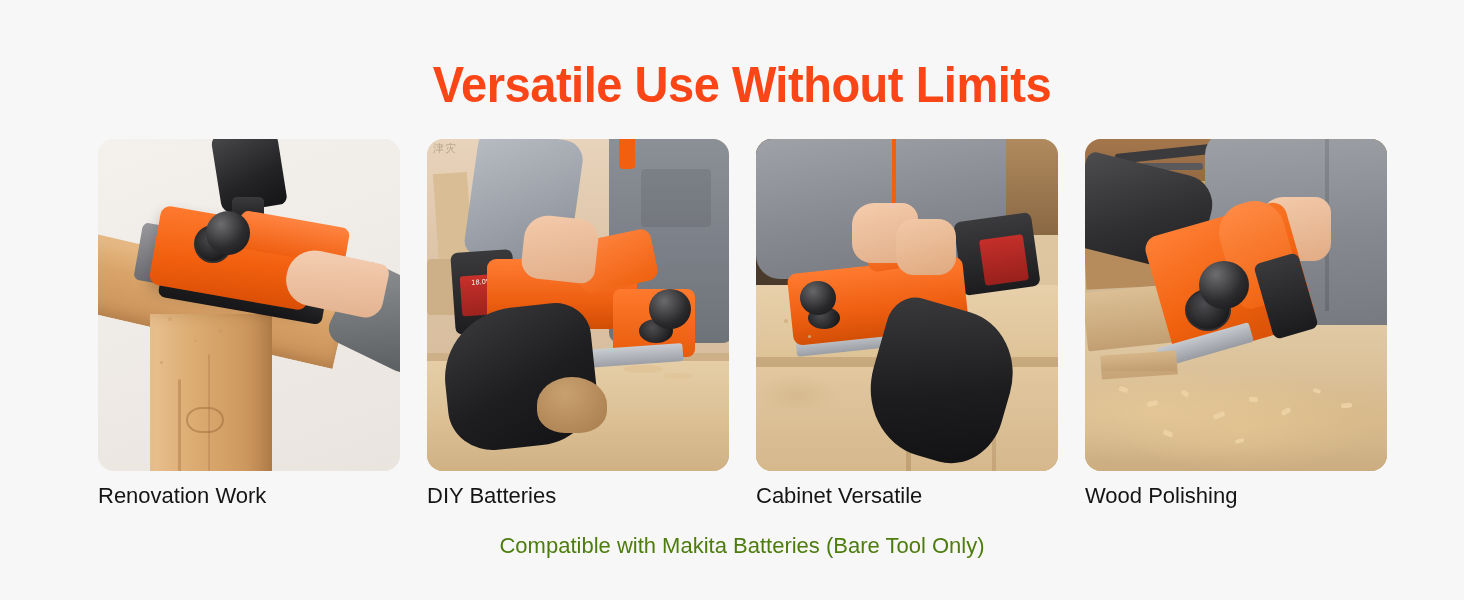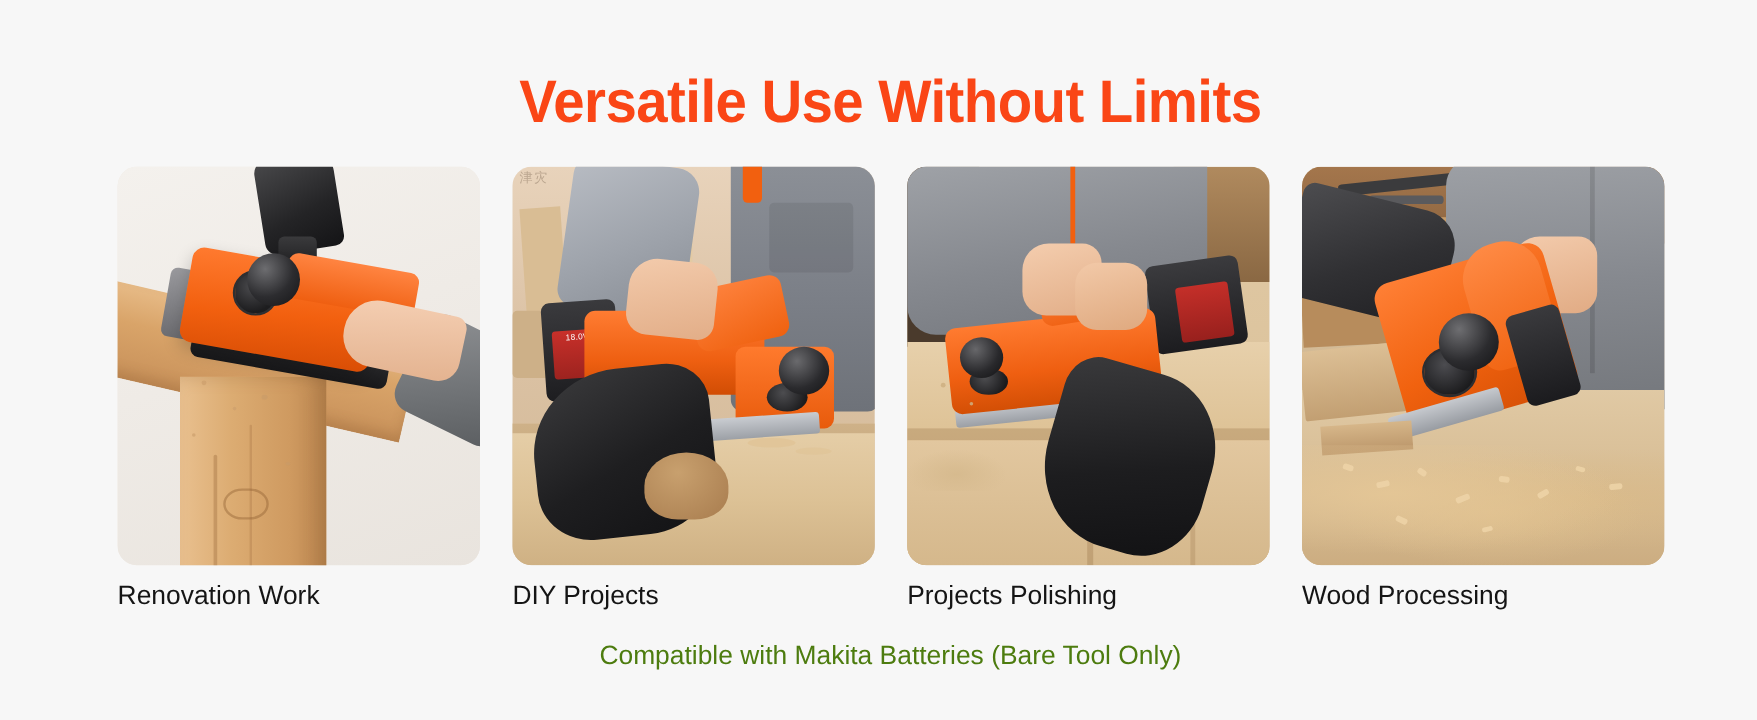--- a/index.html
+++ b/index.html
@@ -596,20 +596,20 @@
         <div class="p4-chip" style="left:256px; top:264px; width:11px; height:5px; transform:rotate(-6deg);"></div>
         <div class="p4-chip" style="left:78px;  top:292px; width:10px; height:5px; transform:rotate(26deg);"></div>
         <div class="p4-chip" style="left:150px; top:300px; width:9px;  height:4px; transform:rotate(-14deg);"></div>
       </div>
     </div>
 
   </div>
 
   <div class="captions">
     <div class="caption">Renovation Work</div>
-    <div class="caption">DIY Projects</div>
-    <div class="caption">Projects Polishing</div>
-    <div class="caption">Wood Processing</div>
+    <div class="caption">DIY Batteries</div>
+    <div class="caption">Cabinet Versatile</div>
+    <div class="caption">Wood Polishing</div>
   </div>
 
   <div class="footnote">Compatible with Makita Batteries (Bare Tool Only)</div>
 
 </div>
 
 </body></html>

